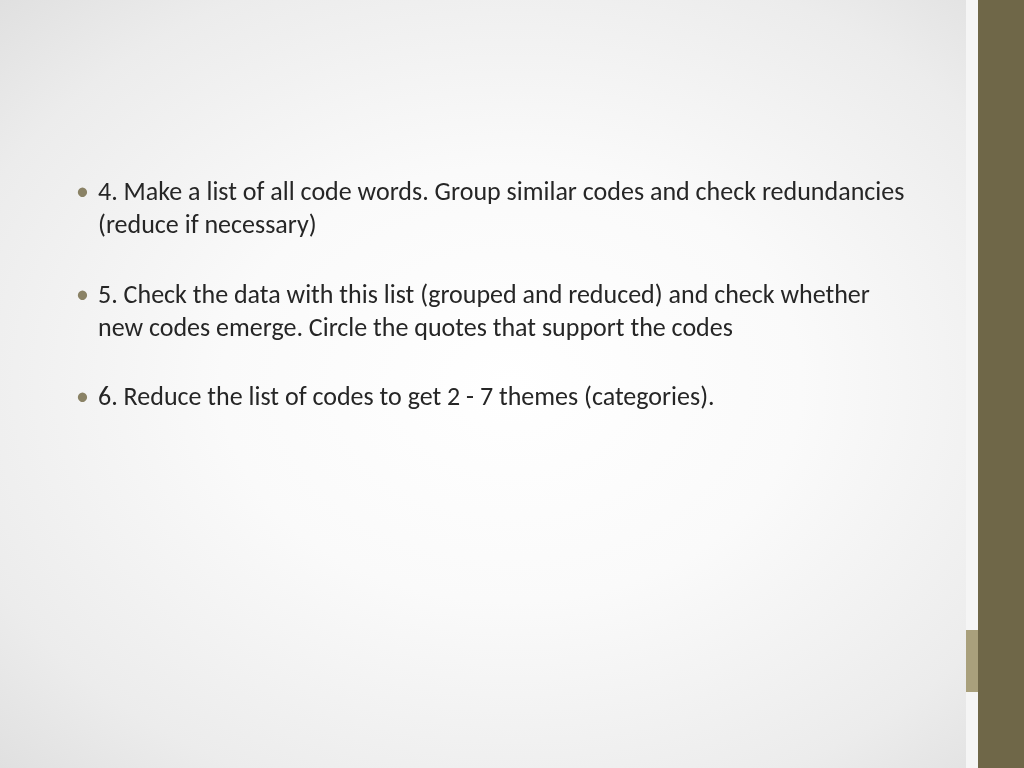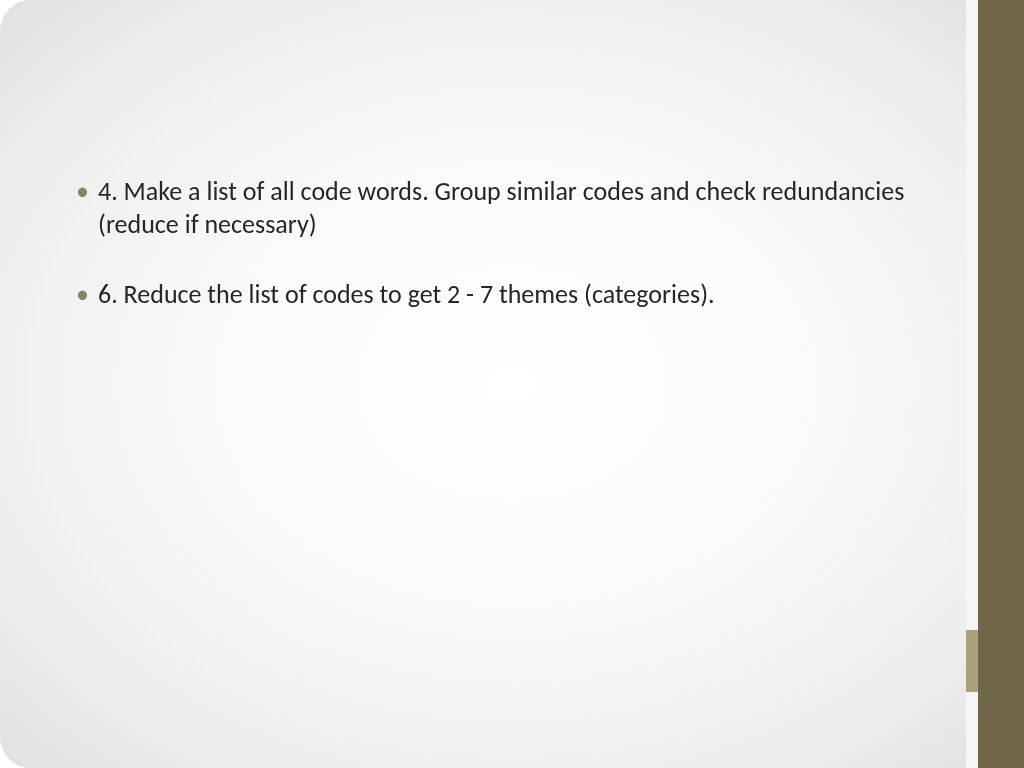--- a/index.html
+++ b/index.html
@@ -12,21 +12,20 @@
       height: 768px;
       overflow: hidden;
       font-family: Calibri, "Segoe UI", Arial, sans-serif;
       position: relative;
     }
     .slide {
       width: 1024px;
       height: 768px;
       position: relative;
       background: radial-gradient(ellipse at center, #ffffff 0%, #fafafa 40%, #ececec 80%, #e0e0e0 100%);
-      border-radius: 31px;
     }
     .content {
       position: absolute;
       top: 175px;
       left: 70px;
       right: 110px;
     }
     ul.bullets {
       list-style: none;
     }
@@ -75,16 +74,17 @@
 <body>
 
 <div class="slide">
   <div class="sidebar-inner"></div>
   <div class="sidebar-accent"></div>
   <div class="sidebar-outer"></div>
 
   <div class="content">
     <ul class="bullets">
       <li><span>4. Make a list of all code words. Group similar codes and check redundancies (reduce if necessary)</span></li>
+      <li><span>5. Check the data with this list (grouped and reduced) and check whether new codes emerge. Circle the quotes that support the codes</span></li>
       <li><span>6. Reduce the list of codes to get 2 - 7 themes (categories).</span></li>
     </ul>
   </div>
 </div>
 
 </body></html>

